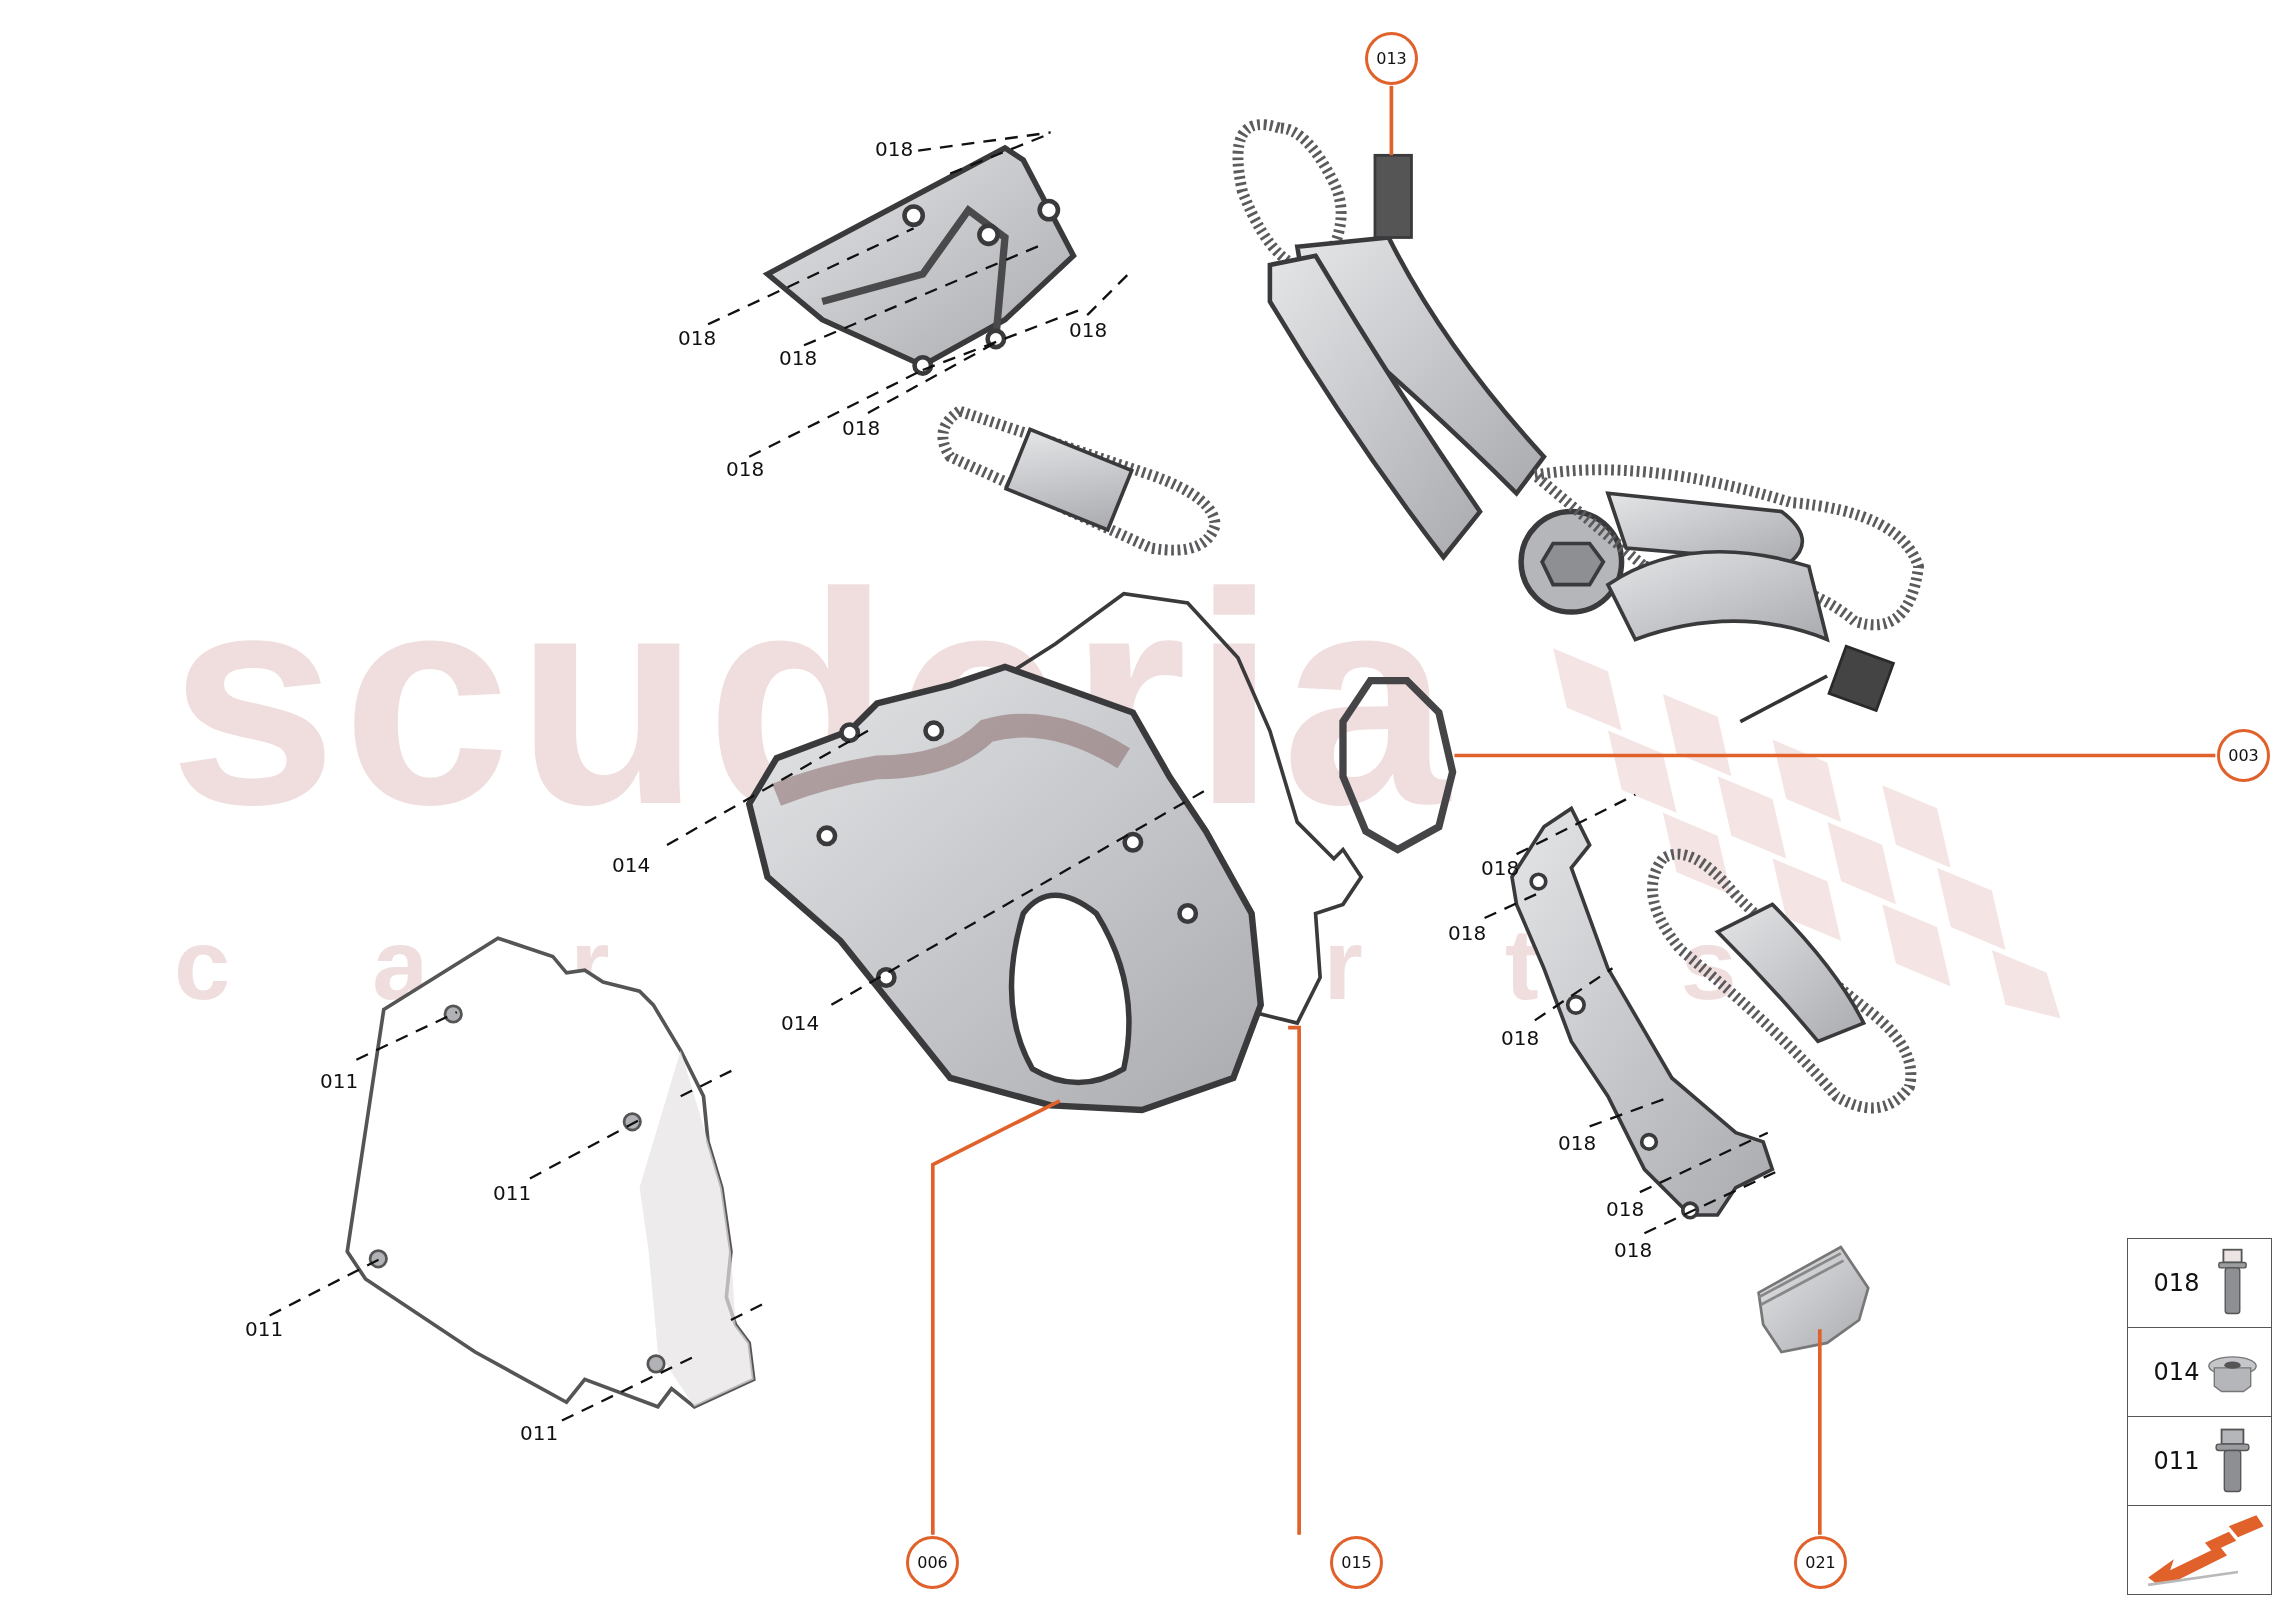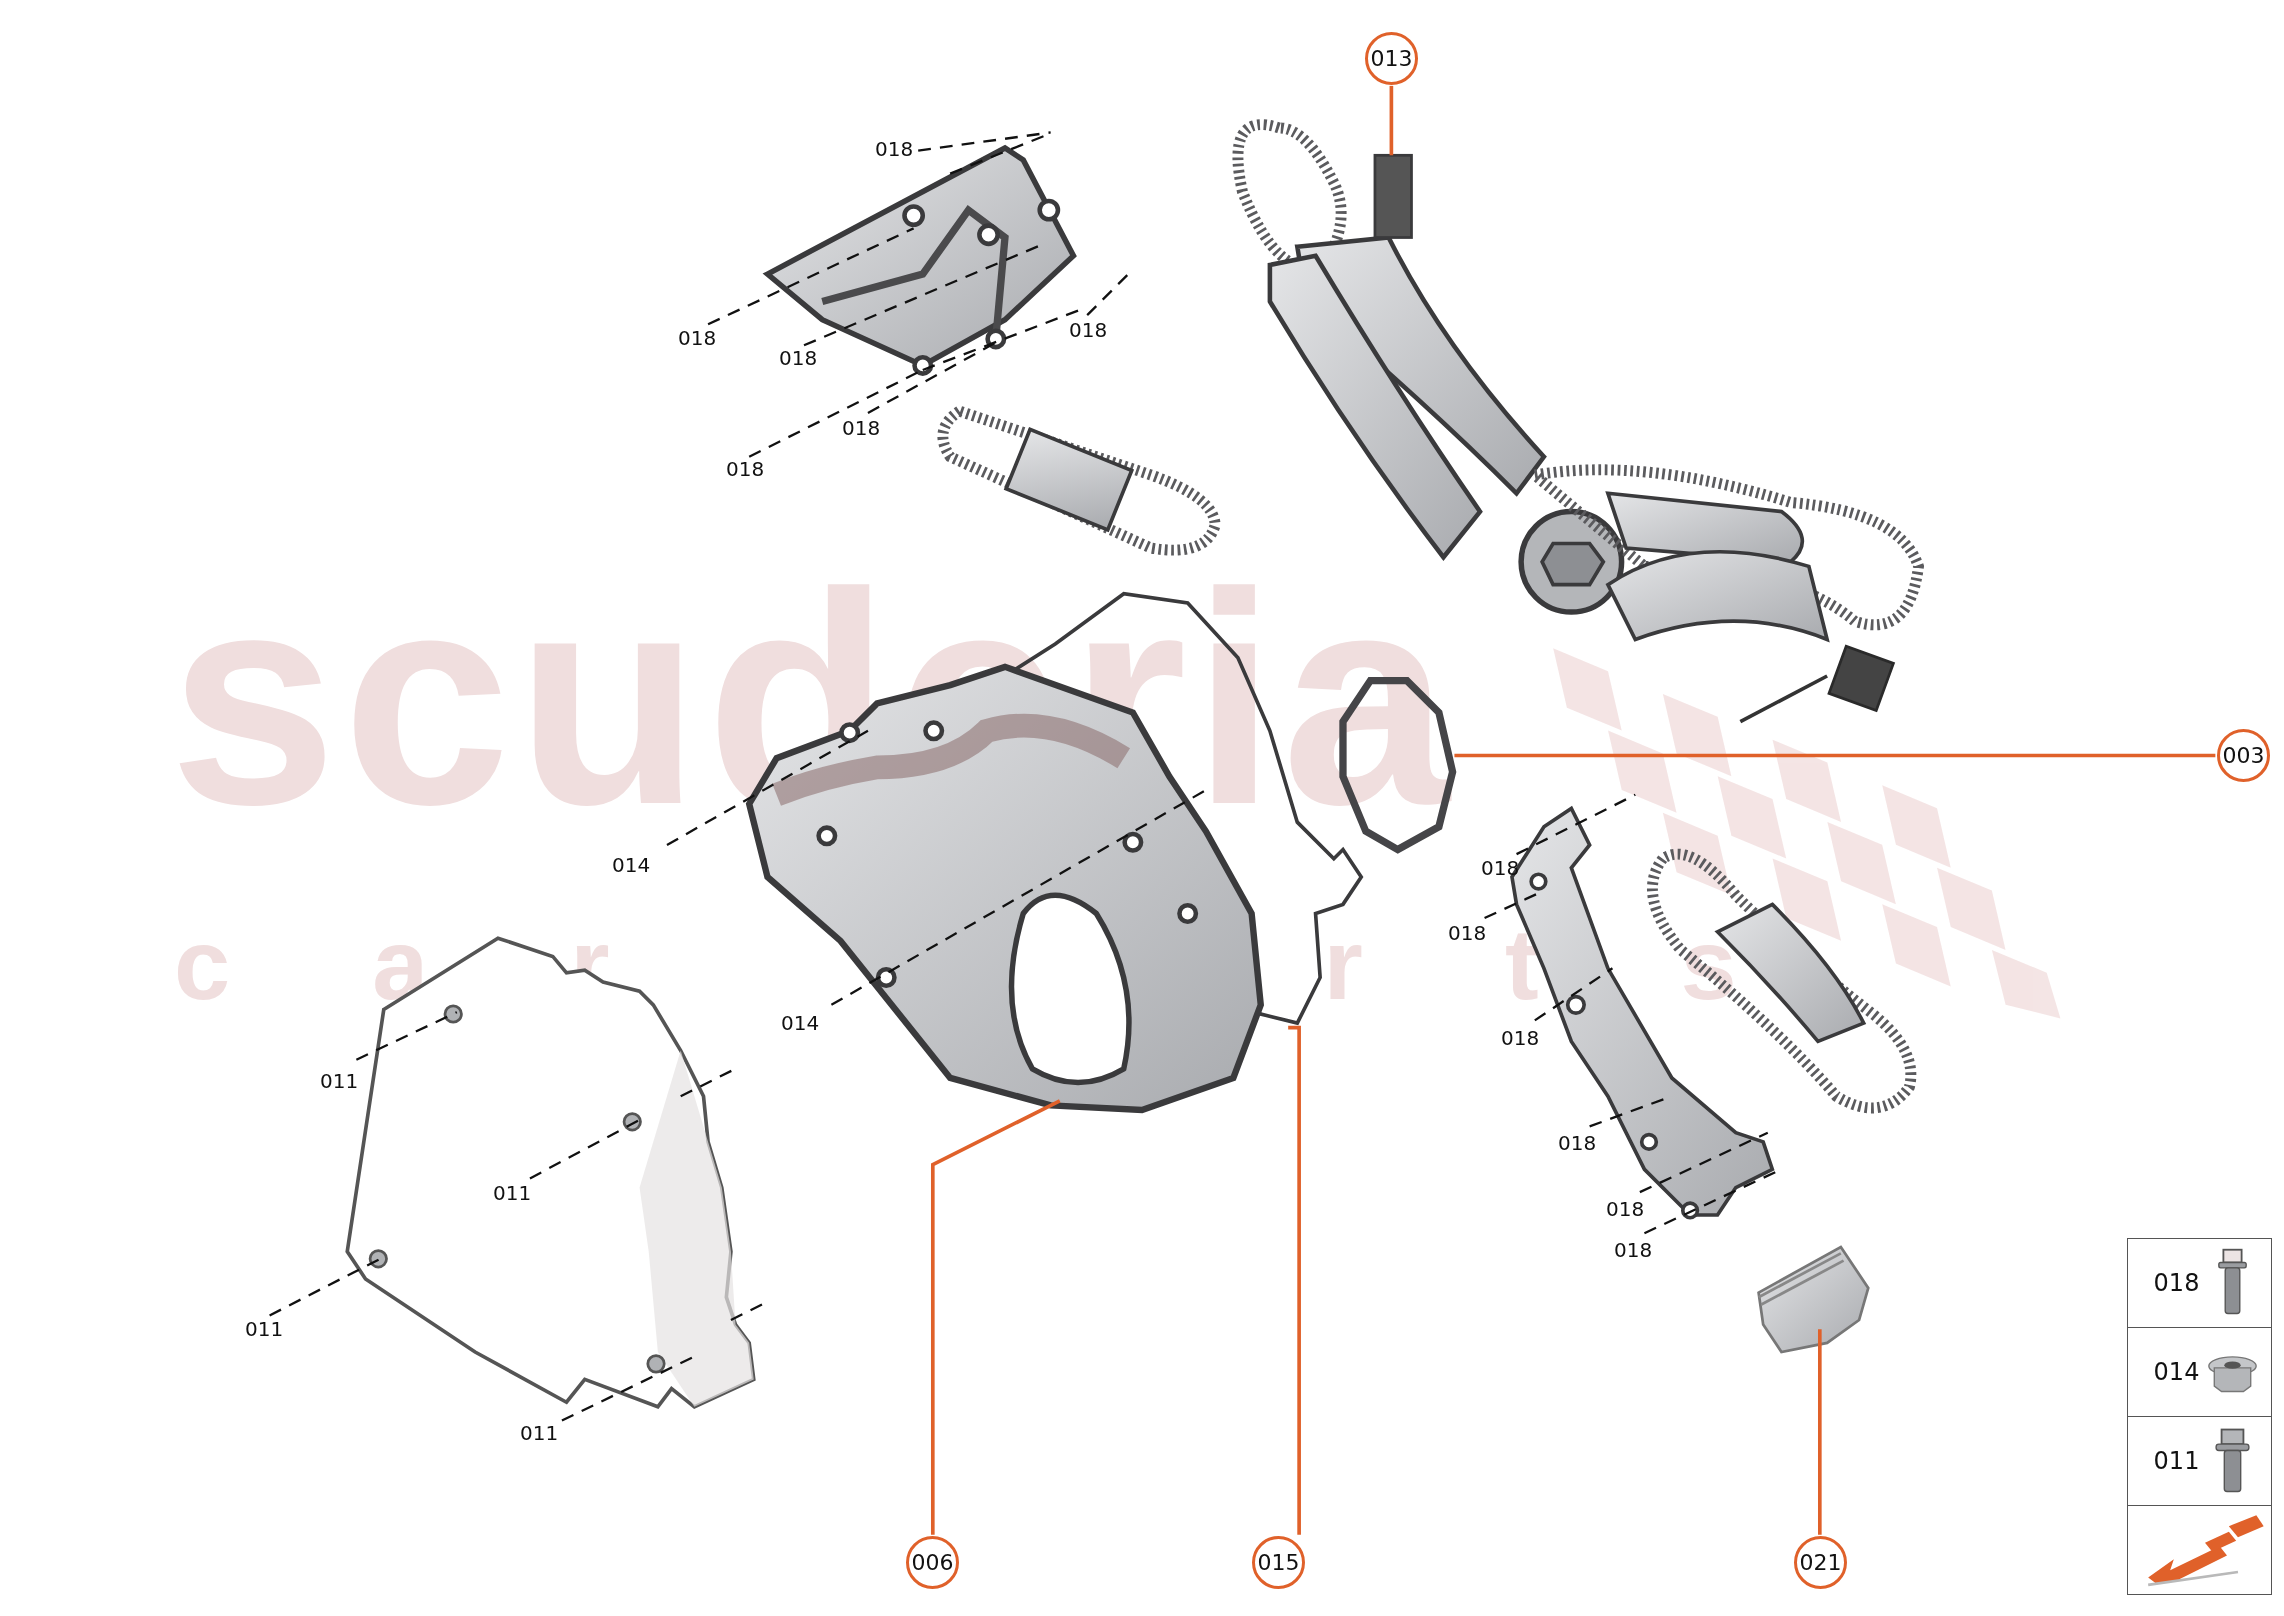--- a/index.html
+++ b/index.html
@@ -2,21 +2,21 @@
 <html style="font-size:14.6px"><head>
 <meta charset="utf-8">
 <style>
   html,body{margin:0;padding:0;background:#ffffff;}
   body{width:2284px;height:1616px;position:relative;overflow:hidden;font-family:"DejaVu Sans","Liberation Sans",sans-serif;}
   #canvas{position:absolute;left:0;top:0;width:2284px;height:1616px;}
   .wm{position:absolute;color:#f0dede;font-family:"Liberation Sans",sans-serif;font-weight:bold;pointer-events:none;}
   .wm-main{left:169px;top:548px;font-size:302px;letter-spacing:5.5px;line-height:1;}
   .wm-sub{left:174px;top:914px;font-size:101px;letter-spacing:142px;line-height:1;font-weight:bold;}
   .lbl{position:absolute;font-size:20px;color:#111;font-family:"DejaVu Sans",sans-serif;white-space:nowrap;}
-  .callout{position:absolute;width:53px;height:53px;border:3.7px solid #e0612a;border-radius:50%;background:#fff;box-sizing:border-box;display:flex;align-items:center;justify-content:center;font-size:22px;color:#111;font-family:"DejaVu Sans",sans-serif;}
+  .callout{position:absolute;width:53px;height:53px;border:3.7px solid #e0612a;border-radius:50%;background:#fff;box-sizing:border-box;display:flex;align-items:center;justify-content:center;font-size:16px;color:#111;font-family:"DejaVu Sans",sans-serif;}
   .legend{position:absolute;left:2127px;top:1238px;width:143px;border:1.8px solid #555;background:#fff;}
   .legend-row{height:88px;border-bottom:1.8px solid #555;display:flex;align-items:center;position:relative;}
   .legend-row .code{position:absolute;left:25.6px;font-size:24px;color:#111;font-family:"DejaVu Sans",sans-serif;}
   .legend-row .ico{position:absolute;right:12.8px;top:7.3px;width:51px;height:73px;}
   .legend-arrow{height:88px;position:relative;}
 </style>
 </head>
 <body>
 
 <div id="canvas">
@@ -175,21 +175,21 @@
   <div class="lbl" style="left:1481px;top:856px">018</div>
   <div class="lbl" style="left:1448px;top:921px">018</div>
   <div class="lbl" style="left:1501px;top:1026px">018</div>
   <div class="lbl" style="left:1558px;top:1131px">018</div>
   <div class="lbl" style="left:1606px;top:1197px">018</div>
   <div class="lbl" style="left:1614px;top:1238px">018</div>
 
   <div class="callout" style="left:1365px;top:32px">013</div>
   <div class="callout" style="left:2217px;top:729px">003</div>
   <div class="callout" style="left:906px;top:1536px">006</div>
-  <div class="callout" style="left:1252px;top:1536px">015</div>
+  <div class="callout" style="left:1330px;top:1536px">015</div>
   <div class="callout" style="left:1794px;top:1536px">021</div>
 
   <div class="legend">
     <div class="legend-row">
       <span class="code">018</span>
       <svg class="ico" viewBox="0 0 56 80">
         <rect x="18" y="4" width="20" height="14" fill="#ece4e4" stroke="#555" stroke-width="2"></rect>
         <rect x="13" y="18" width="30" height="6" rx="2" fill="#9a9ca0" stroke="#555" stroke-width="1.5"></rect>
         <rect x="20" y="24" width="16" height="50" rx="3" fill="#8d8f93" stroke="#555" stroke-width="1.5"></rect>
       </svg>

